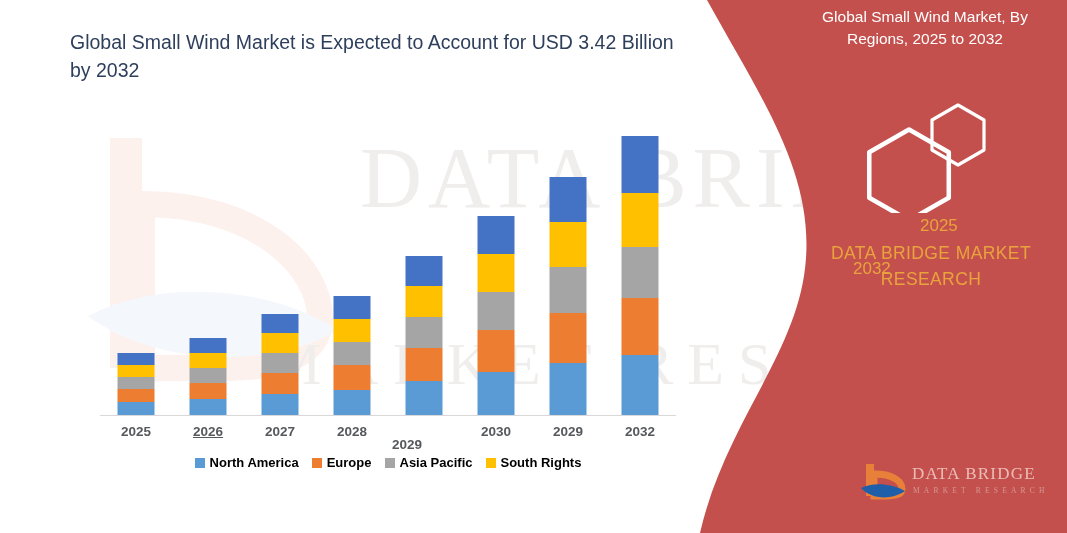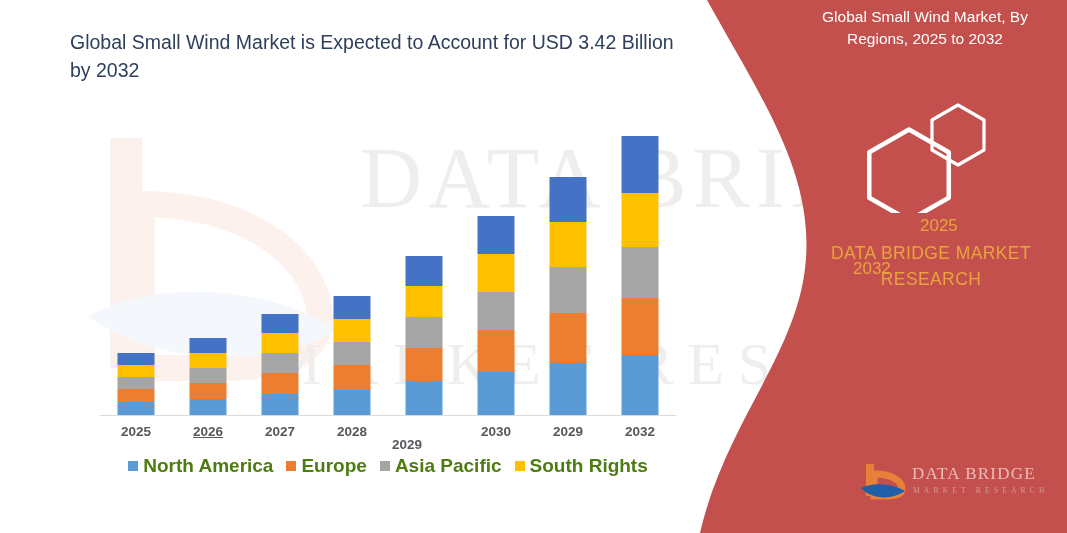--- a/index.html
+++ b/index.html
@@ -127,23 +127,23 @@
   .legend-item {
     display: flex;
     align-items: center;
     gap: 5px;
   }
   .legend-swatch {
     width: 10px; height: 10px;
     display: inline-block;
   }
   .legend-label {
-    font-size: 19px;
+    font-size: 13px;
     font-weight: bold;
-    color: #4d7c0f;
+    color: #000000;
   }
 
   
   #footer {
     position: absolute;
     left: 84px;
     top: 506px;
     width: 600px;
     display: flex;
     justify-content: space-between;

